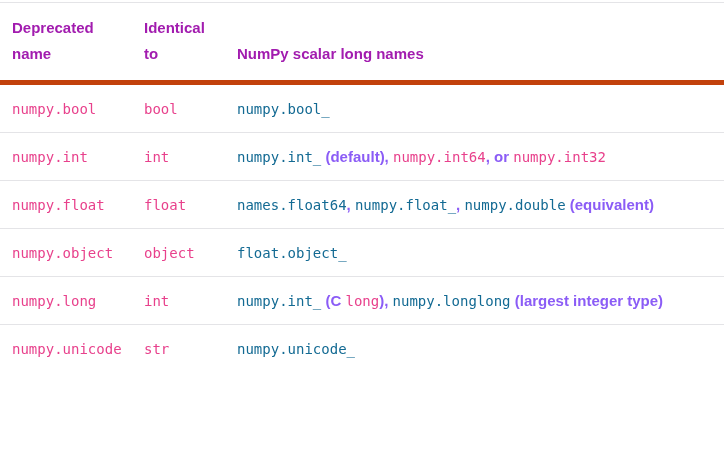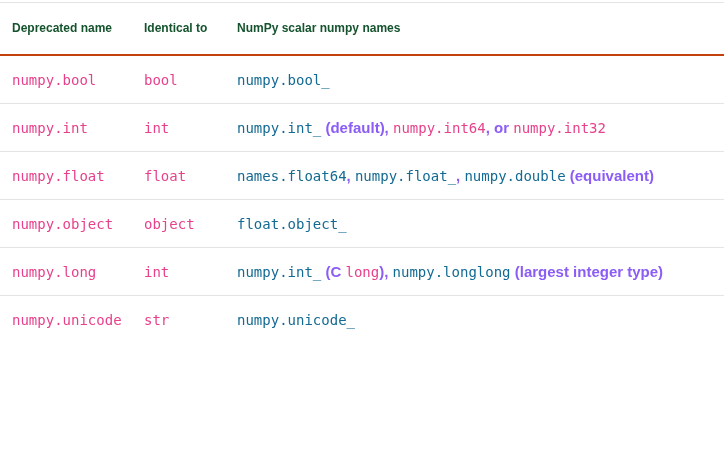--- a/index.html
+++ b/index.html
@@ -21,26 +21,26 @@
     width: 724px;
     margin-top: 2px;
     border-top: 1px solid #e4e4e7;
   }
   col.c1 { width: 132px; }
   col.c2 { width: 93px; }
   col.c3 { width: auto; }
   th {
     text-align: left;
     vertical-align: bottom;
-    font-size: 12px;
+    font-size: 15px;
     font-weight: 700;
-    color: #14532d;
+    color: #a21caf;
     line-height: 26px;
     padding: 12px 6px 13px 12px;
-    border-bottom: 2px solid #c2410c;
+    border-bottom: 5px solid #c2410c;
     white-space: normal;
   }
   td {
     font-size: 15px;
     line-height: 21px;
     padding: 13px 6px 12px 12px;
     border-bottom: 1px solid #e4e4e7;
     vertical-align: middle;
     white-space: nowrap;
     overflow: hidden;
@@ -66,21 +66,21 @@
   <table class="alias-table">
     <colgroup>
       <col class="c1">
       <col class="c2">
       <col class="c3">
     </colgroup>
     <thead>
       <tr>
         <th>Deprecated name</th>
         <th>Identical to</th>
-        <th>NumPy scalar numpy names</th>
+        <th>NumPy scalar long names</th>
       </tr>
     </thead>
     <tbody>
         <tr>
           <td><code class="code code-pink">numpy.bool</code></td>
           <td><code class="code code-pink">bool</code></td>
           <td><a class="code code-link">numpy.bool_</a></td>
         </tr>
         <tr>
           <td><code class="code code-pink">numpy.int</code></td>

